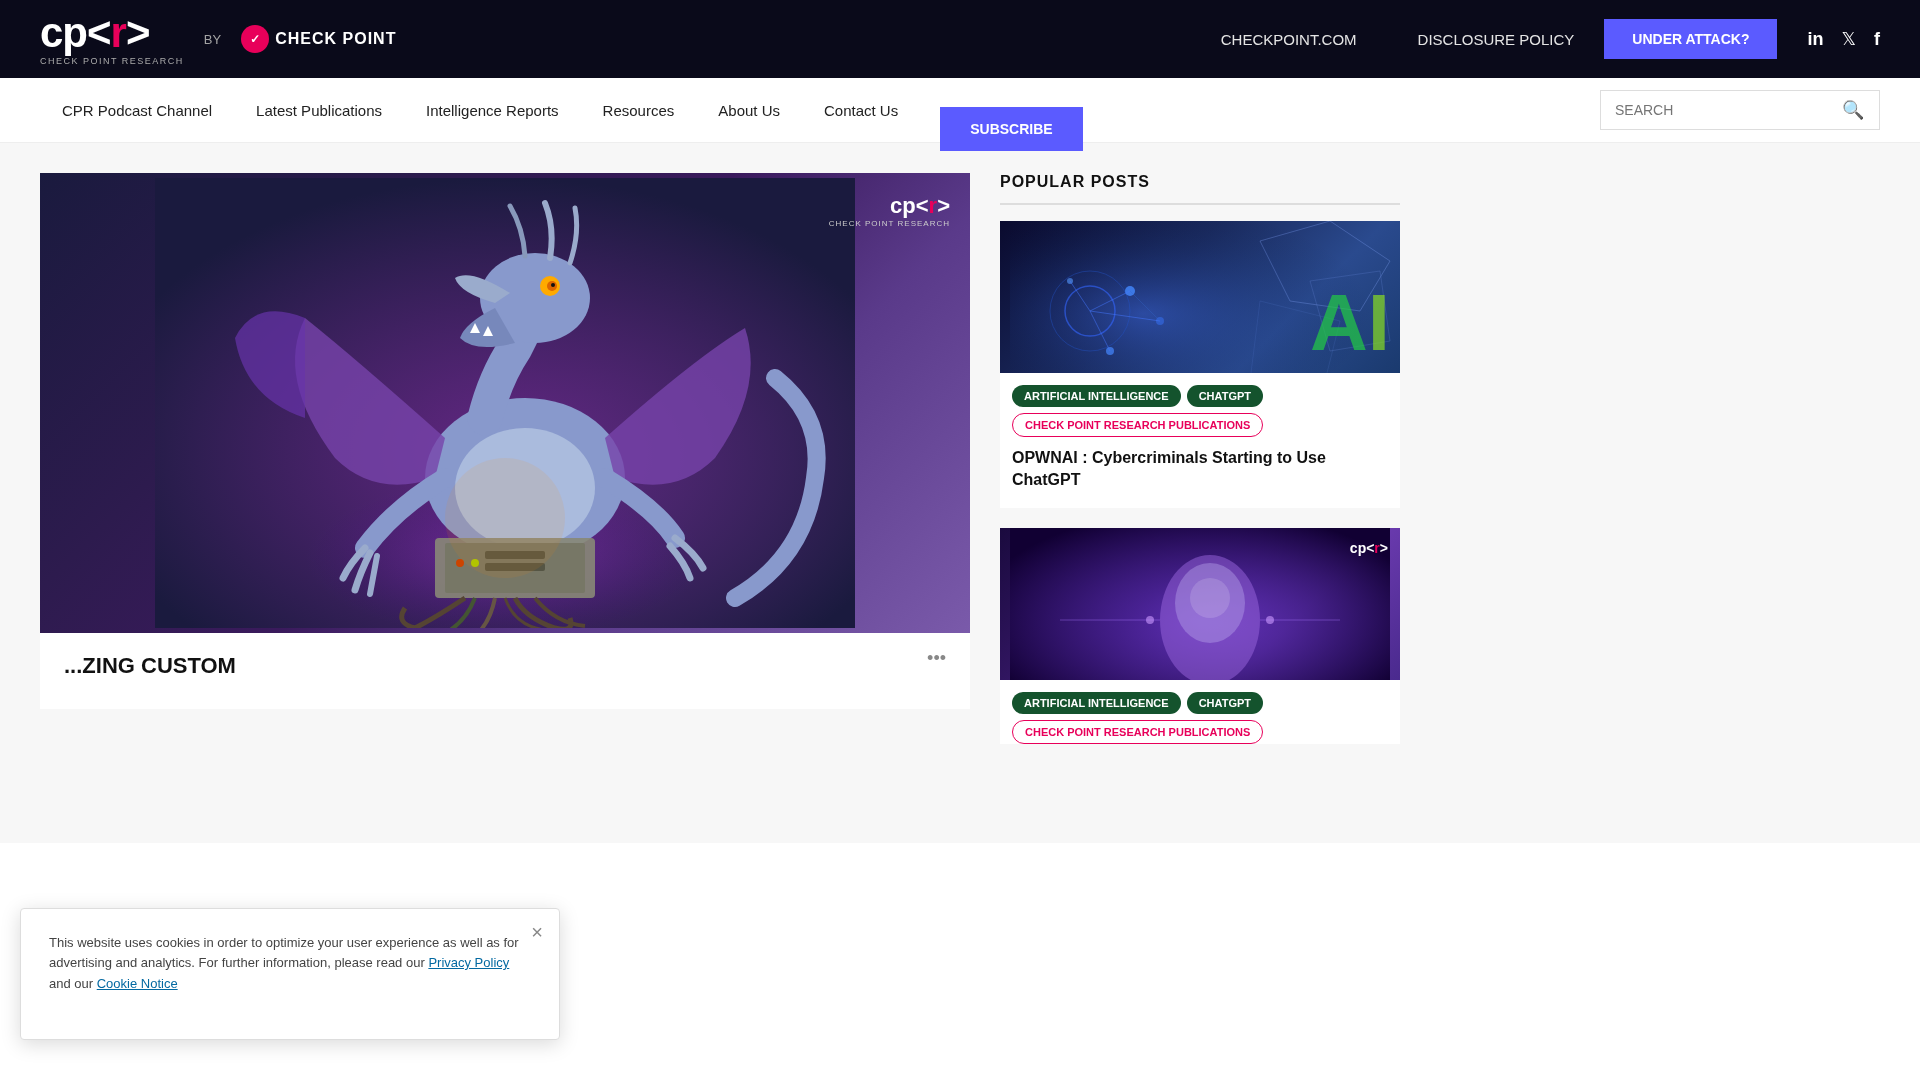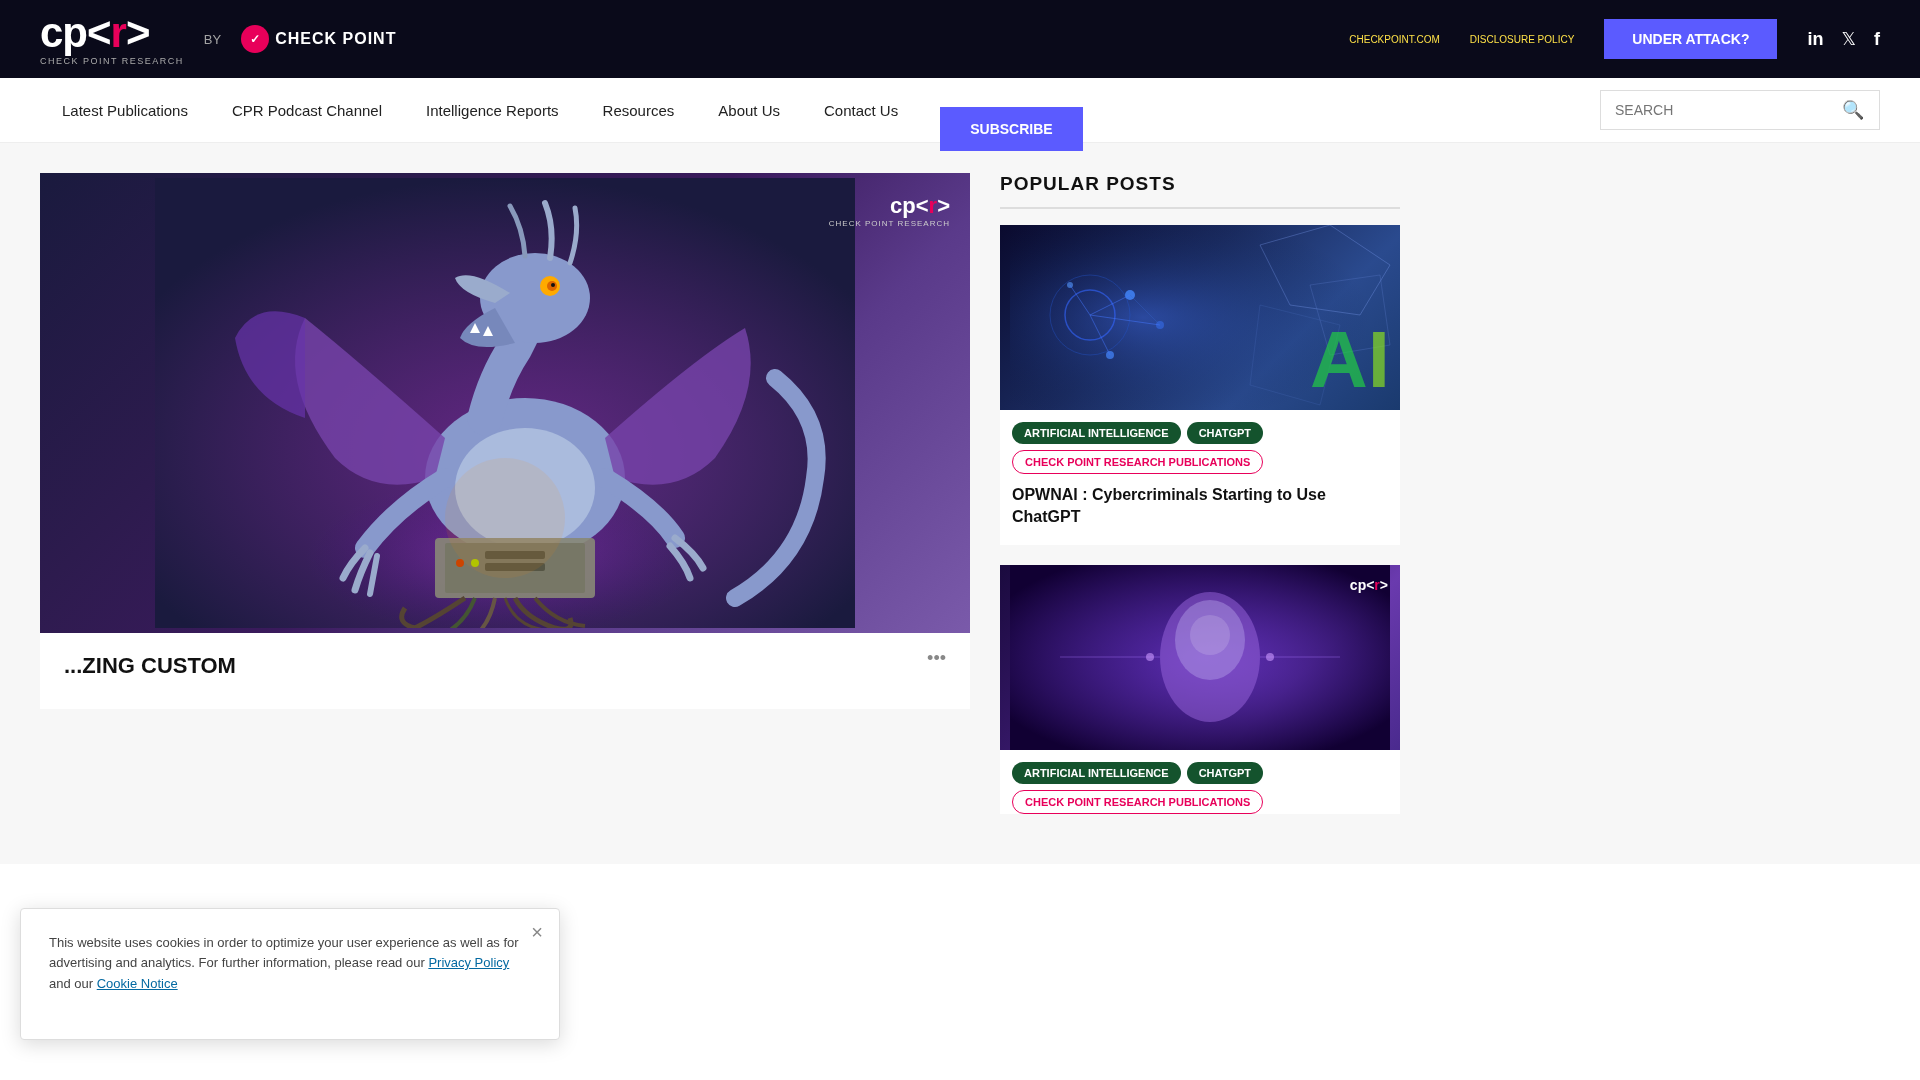--- a/index.html
+++ b/index.html
@@ -62,24 +62,25 @@
     }
     .checkpoint-logo-icon span { color: #fff; font-size: 12px; font-weight: bold; }
     .checkpoint-logo-text { color: #fff; font-size: 16px; font-weight: bold; letter-spacing: 1px; }
 
     .top-bar-right {
       display: flex;
       align-items: center;
       gap: 30px;
     }
     .top-bar-link {
-      color: #fde047;
-      font-size: 10px;
+      color: #e5e5e5;
+      font-size: 15px;
       text-decoration: none;
       cursor: pointer;
+      margin-left: 31px;
     }
     .under-attack-btn {
       background: #5b5bff;
       color: #fff;
       border: none;
       padding: 12px 28px;
       font-size: 14px;
       font-weight: bold;
       cursor: pointer;
       border-radius: 0;
@@ -218,36 +219,36 @@
       color: #888;
       margin-top: -5px;
     }
 
     
     .sidebar {
       width: 400px;
       flex-shrink: 0;
     }
     .popular-posts-title {
-      font-size: 19px;
+      font-size: 16px;
       font-weight: bold;
       color: #111;
       margin-bottom: 16px;
       padding-bottom: 12px;
       border-bottom: 2px solid #ddd;
       letter-spacing: 1px;
     }
     .popular-post-card {
       background: #fff;
       margin-bottom: 20px;
       cursor: pointer;
     }
     .popular-post-image {
       width: 100%;
-      height: 185px;
+      height: 152px;
       position: relative;
       overflow: hidden;
     }
     .post-image-1 {
       background: linear-gradient(135deg, #0a0a2e 0%, #1a2a5e 40%, #2a4a8e 70%, #1a3a6e 100%);
     }
     .post-image-2 {
       background: linear-gradient(135deg, #1a0a3e 0%, #3a1a6e 40%, #6a3aae 70%, #4a2a8e 100%);
     }
     
@@ -386,22 +387,22 @@
     <button class="under-attack-btn">UNDER ATTACK?</button>
     <div class="social-icons">
       <a class="social-icon li-icon"></a>
       <a class="social-icon tw-icon"></a>
       <a class="social-icon fb-icon"></a>
     </div>
   </div>
 </div>
 
 <div class="nav-bar">
+  <a class="nav-item">CPR Podcast Channel</a>
   <a class="nav-item">Latest Publications</a>
-  <a class="nav-item">CPR Podcast Channel</a>
   <a class="nav-item">Intelligence Reports</a>
   <a class="nav-item">Resources</a>
   <a class="nav-item">About Us</a>
   <a class="nav-item">Contact Us</a>
   <button class="subscribe-btn">SUBSCRIBE</button>
   <div class="search-box">
     <input class="search-input" type="text" placeholder="SEARCH" style="">
     <button class="search-icon-btn">🔍</button>
   </div>
 </div>

